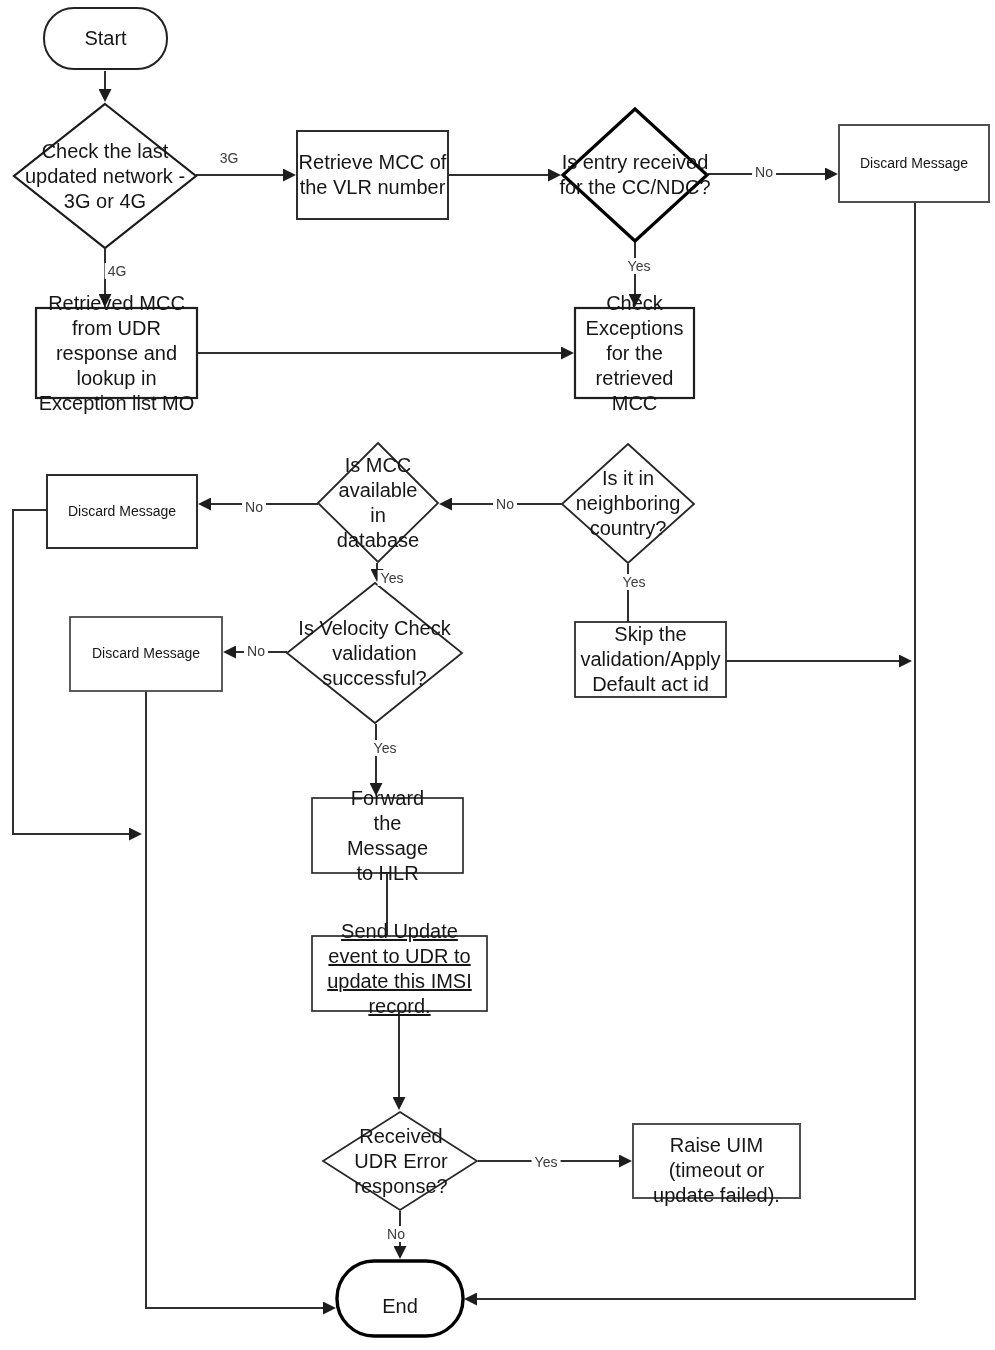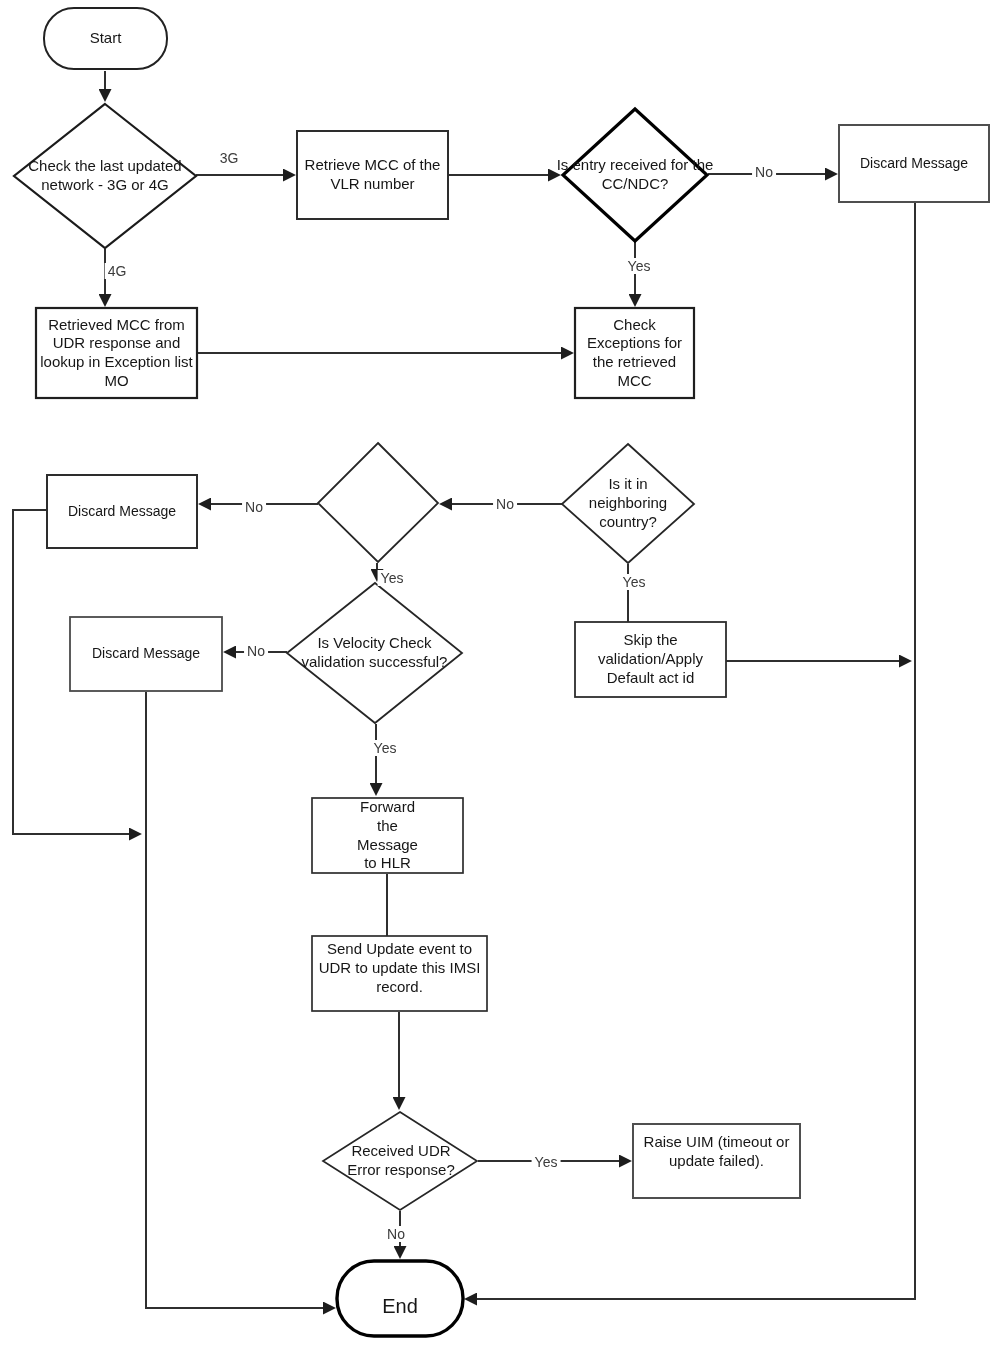--- a/index.html
+++ b/index.html
@@ -11,21 +11,21 @@
     font-family: "Liberation Sans", sans-serif;
     overflow: hidden;
   }
   #shapes { position: absolute; left: 0; top: 0; }
   .node {
     position: absolute;
     display: flex;
     align-items: center;
     justify-content: center;
     text-align: center;
-    font-size: 15px;
+    font-size: 20px;
     line-height: 1.25;
     color: #161616;
     box-sizing: border-box;
   }
   .edge-label {
     position: absolute;
     transform: translate(-50%, -50%);
     font-size: 14px;
     color: #3b3b3b;
     background: #ffffff;
@@ -98,34 +98,35 @@
   <div class="node" style="left:297px; top:131px; width:151px; height:88px; padding:0 1px;">Retrieve MCC of the VLR number</div>
 
   <div class="node" style="left:555px; top:108px; width:160px; height:133px;">Is entry received for the CC/NDC?</div>
 
   <div class="node" style="left:839px; top:125px; width:150px; height:77px; font-size:14px;">Discard Message</div>
 
   <div class="node" style="left:36px; top:308px; width:161px; height:90px; padding:16px 2px;">Retrieved MCC from UDR response and lookup in Exception list MO</div>
 
   <div class="node" style="left:575px; top:308px; width:119px; height:90px; padding:0 7px;">Check Exceptions for the retrieved MCC</div>
 
+  <div class="node" style="left:318px; top:443px; width:120px; height:119px; padding:0 17px;">Is MCC available in database</div>
 
   <div class="node" style="left:562px; top:444px; width:132px; height:119px; padding:0 21px;">Is it in neighboring country?</div>
 
   <div class="node" style="left:47px; top:475px; width:150px; height:73px; font-size:14px;">Discard Message</div>
 
   <div class="node" style="left:575px; top:622px; width:151px; height:75px; padding:16px 16px;">Skip the validation/Apply Default act id</div>
 
   <div class="node" style="left:287px; top:583px; width:175px; height:140px; padding:0 6px;">Is Velocity Check validation successful?</div>
 
   <div class="node" style="left:70px; top:617px; width:152px; height:74px; font-size:14px;">Discard Message</div>
 
   <div class="node" style="left:312px; top:798px; width:151px; height:75px; padding:0 42px;">Forward the Message to HLR</div>
 
-  <div class="node" style="left:312px; top:936px; width:175px; height:65px; padding:0 4px;">Send Update event to UDR to update this IMSI record.</div>
+  <div class="node" style="left:312px; top:936px; width:175px; height:65px; padding:0 4px;text-decoration:underline;">Send Update event to UDR to update this IMSI record.</div>
 
   <div class="node" style="left:325px; top:1112px; width:152px; height:98px; padding:0 16px;">Received UDR Error response?</div>
 
   <div class="node" style="left:633px; top:1124px; width:167px; height:74px; padding:9px 5px 0 5px; align-items:flex-start;">Raise UIM (timeout or update failed).</div>
 
   <div class="node" style="left:337px; top:1261px; width:126px; height:90px; font-size:20px;">End</div>
 
   <div class="edge-label" style="left:229px; top:158px;">3G</div>
   <div class="edge-label" style="left:117px; top:271px;">4G</div>
   <div class="edge-label" style="left:764px; top:172px;">No</div>

